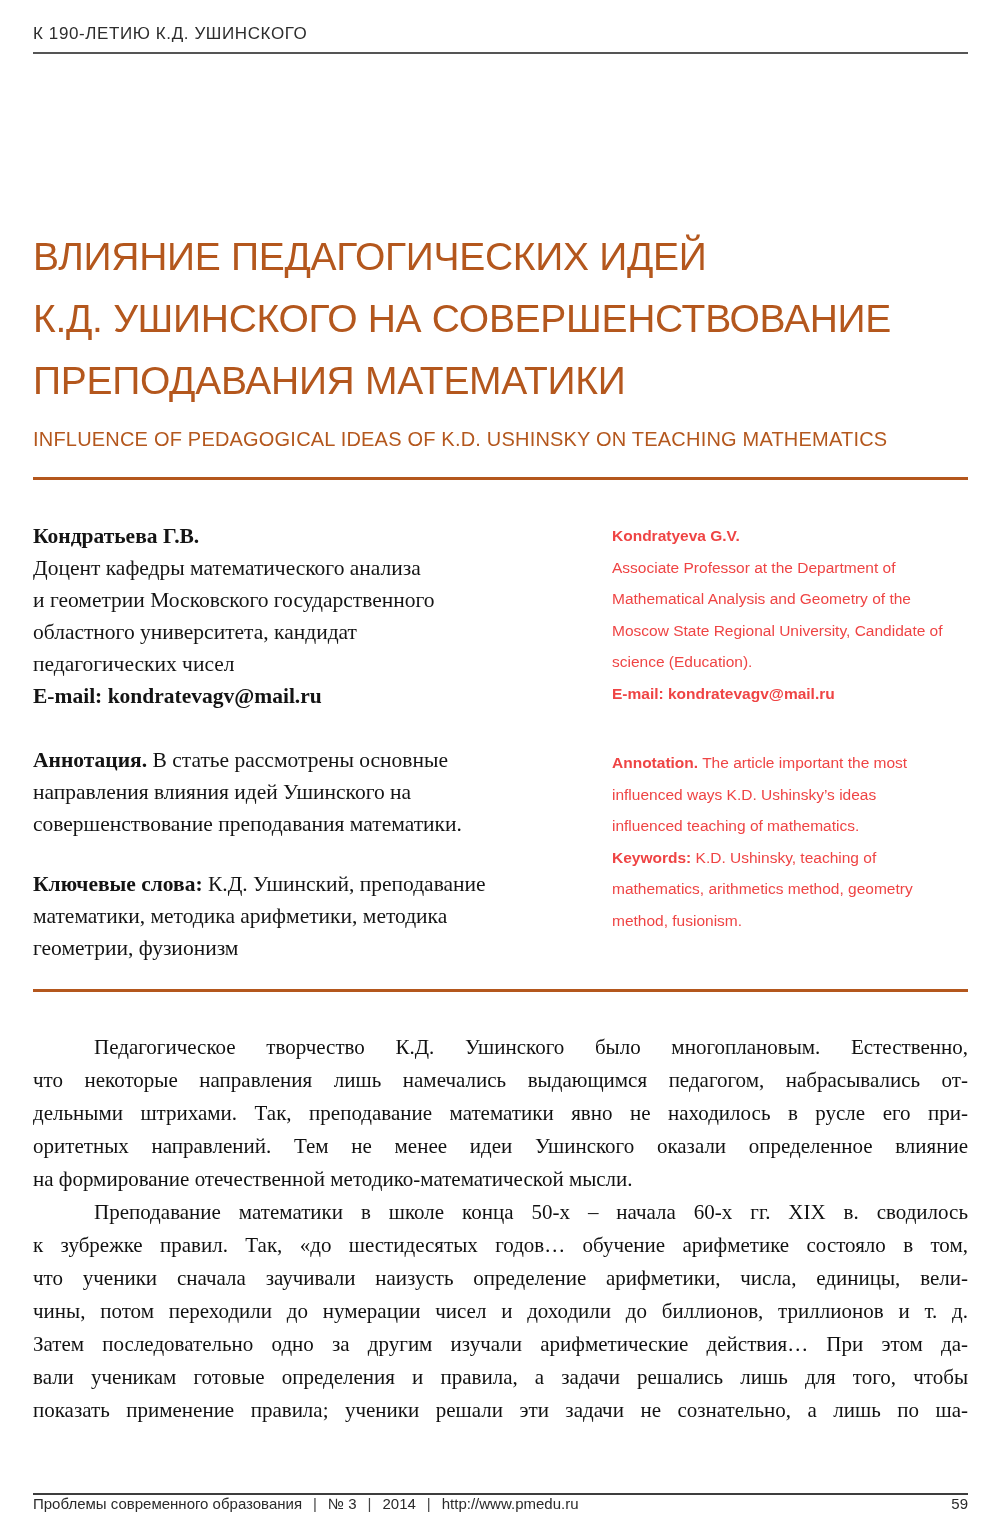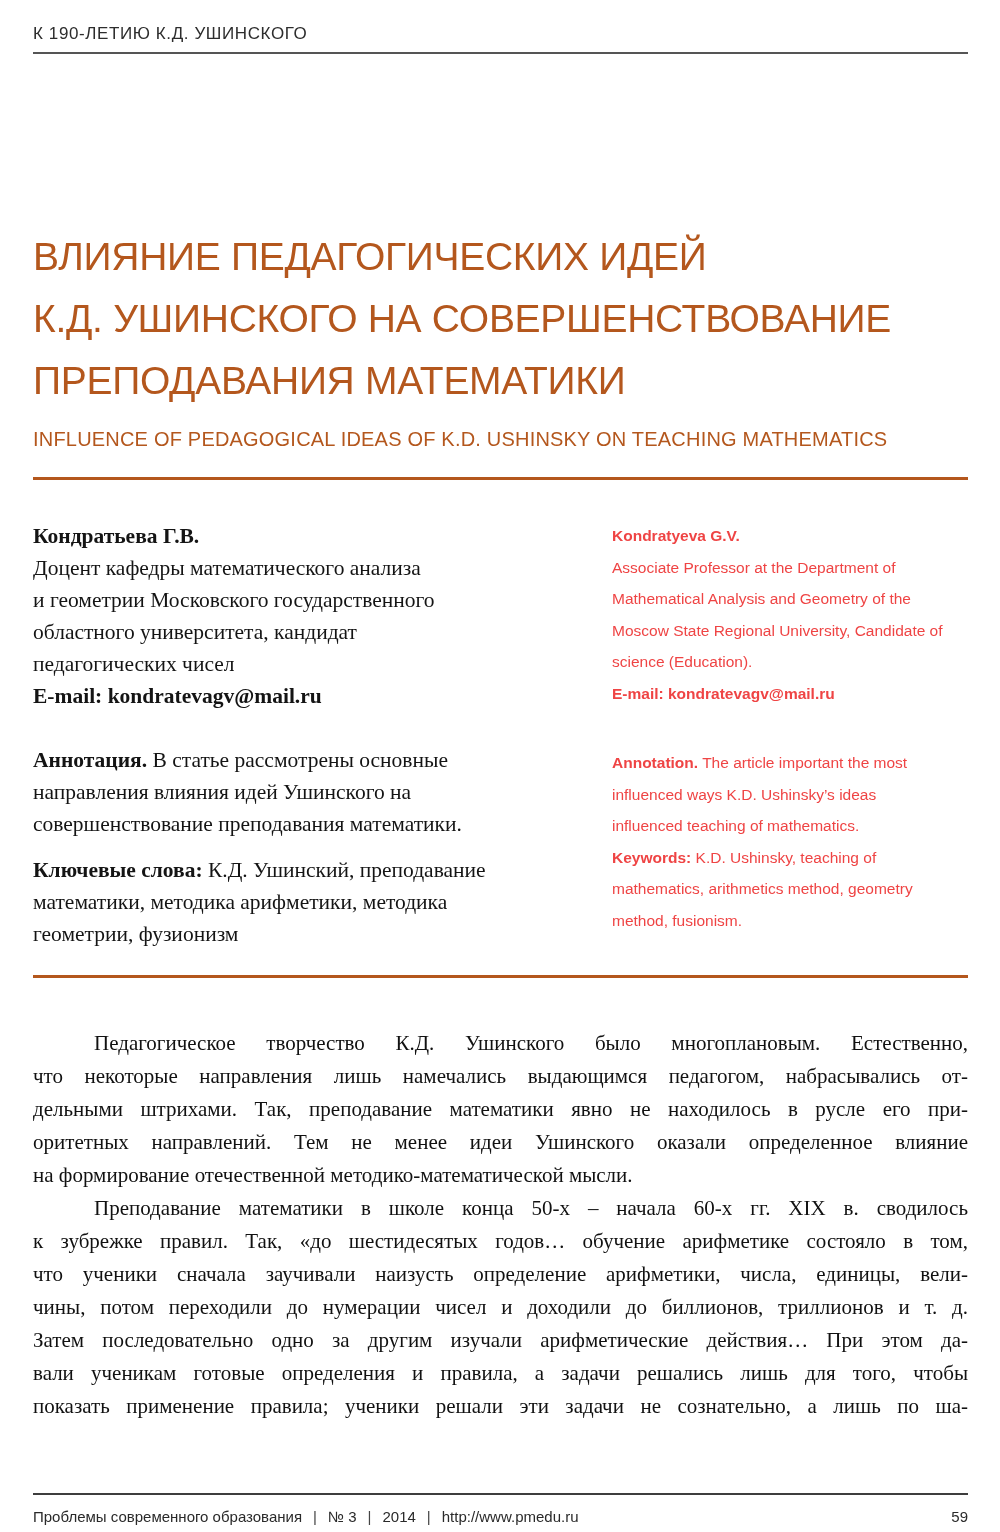--- a/index.html
+++ b/index.html
@@ -40,42 +40,41 @@
   }
   .rule-accent { border: none; border-top: 3px solid var(--accent); margin-top: 26px; }
 
   
   .columns { margin-top: 40px; display: flex; }
   .col-ru { width: 545px; flex: 0 0 545px; font-family: "Liberation Serif", serif; font-size: 21.5px; line-height: 32px; color: #141414; }
   .col-en { margin-left: 34px; flex: 1; font-size: 15.5px; line-height: 31.5px; color: #ef4444; white-space: nowrap; }
   .col-ru .line, .col-en .line { white-space: nowrap; }
   .bold { font-weight: bold; }
   .block-abstract-ru { margin-top: 32px; }
-  .block-keywords-ru { margin-top: 14px; }
+  .block-keywords-ru { margin-top: 28px; }
   .block-abstract-en { margin-top: 38px; }
   .block-keywords-en { }
   .rule-accent2 { border: none; border-top: 3px solid var(--accent); margin-top: 25px; }
 
   
   .body-text {
-    margin-top: 49px;
+    margin-top: 39px;
     font-family: "Liberation Serif", serif;
     font-size: 21px; line-height: 33px;
     color: #111;
   }
   .bline { text-align: justify; text-align-last: justify; }
   .bline.first { text-indent: 61px; }
   .bline.lastline { text-align-last: left; }
 
   
   .footer {
     position: absolute;
     left: 33px; right: 32px; top: 1469px;
     border-top: 2px solid #3d3d3d;
-    padding-top: 13px;
     display: flex; justify-content: space-between; align-items: baseline;
     font-size: 15px; color: #2a2a2a;
   }
   .footer .sep { margin: 0 11px; color: #444; }
   :root { --accent: #b4571d; }
 </style>
 </head>
 <body>
 
 <div class="page">

